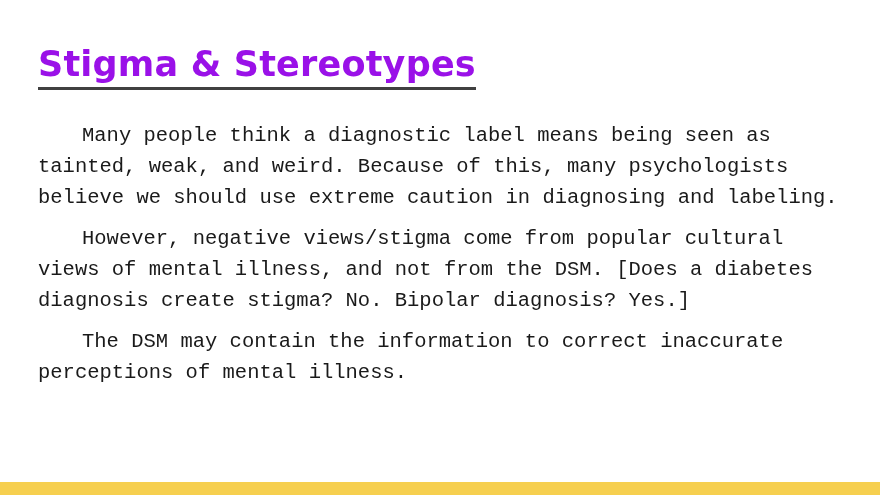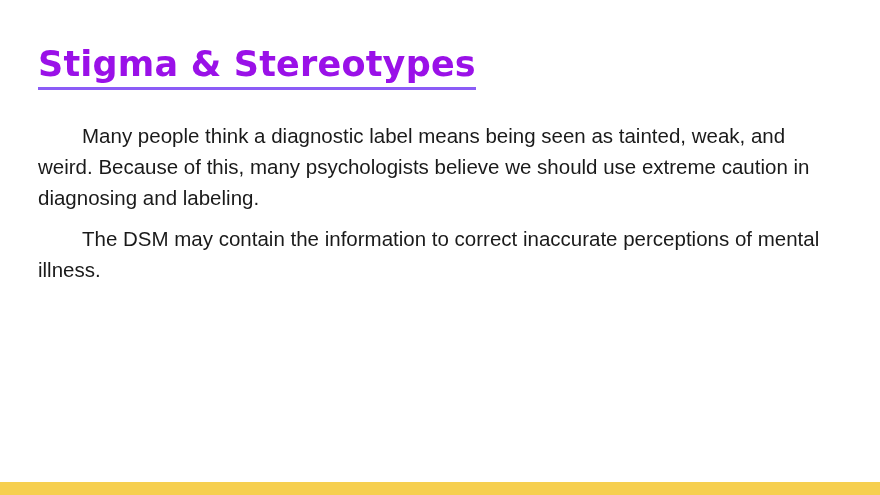--- a/index.html
+++ b/index.html
@@ -29,32 +29,32 @@
     font-family: "DejaVu Sans", sans-serif;
     font-size: 35px;
     font-weight: bold;
     line-height: 44px;
     color: #9a11e8;
     letter-spacing: 0.2px;
     white-space: nowrap;
   }
   .slide-title .title-text {
     display: inline-block;
-    border-bottom: 3px solid #8b5cf6;
+    border-bottom: 3px solid #404040;
     padding-bottom: 1px;
   }
   .body-block {
     position: absolute;
     left: 38px;
     top: 120px;
     width: 804px;
   }
   .body-para {
     margin: 0 0 10px 0;
-    font-family: Liberation Sans, sans-serif;
+    font-family: Liberation Mono, monospace;
     font-size: 20.5px;
     line-height: 31px;
     color: #1a1a1a;
     text-indent: 44px;
     text-align: left;
     word-spacing: 0px;
   }
   .body-para:last-child {
     margin-bottom: 4px;
   }
@@ -69,18 +69,19 @@
 </style>
 </head>
 <body>
 
 <div class="slide">
 
   <h1 class="slide-title"><span class="title-text">Stigma &amp; Stereotypes</span></h1>
 
   <div class="body-block">
     <p class="body-para">Many people think a diagnostic label means being seen as tainted, weak, and weird. Because of this, many psychologists believe we should use extreme caution in diagnosing and labeling.</p>
+    <p class="body-para">However, negative views/stigma come from popular cultural views of mental illness, and not from the DSM. [Does a diabetes diagnosis create stigma? No. Bipolar diagnosis? Yes.]</p>
     <p class="body-para">The DSM may contain the information to correct inaccurate perceptions of mental illness.</p>
   </div>
 
   <div class="bottom-bar"></div>
 
 </div>
 
 </body></html>

